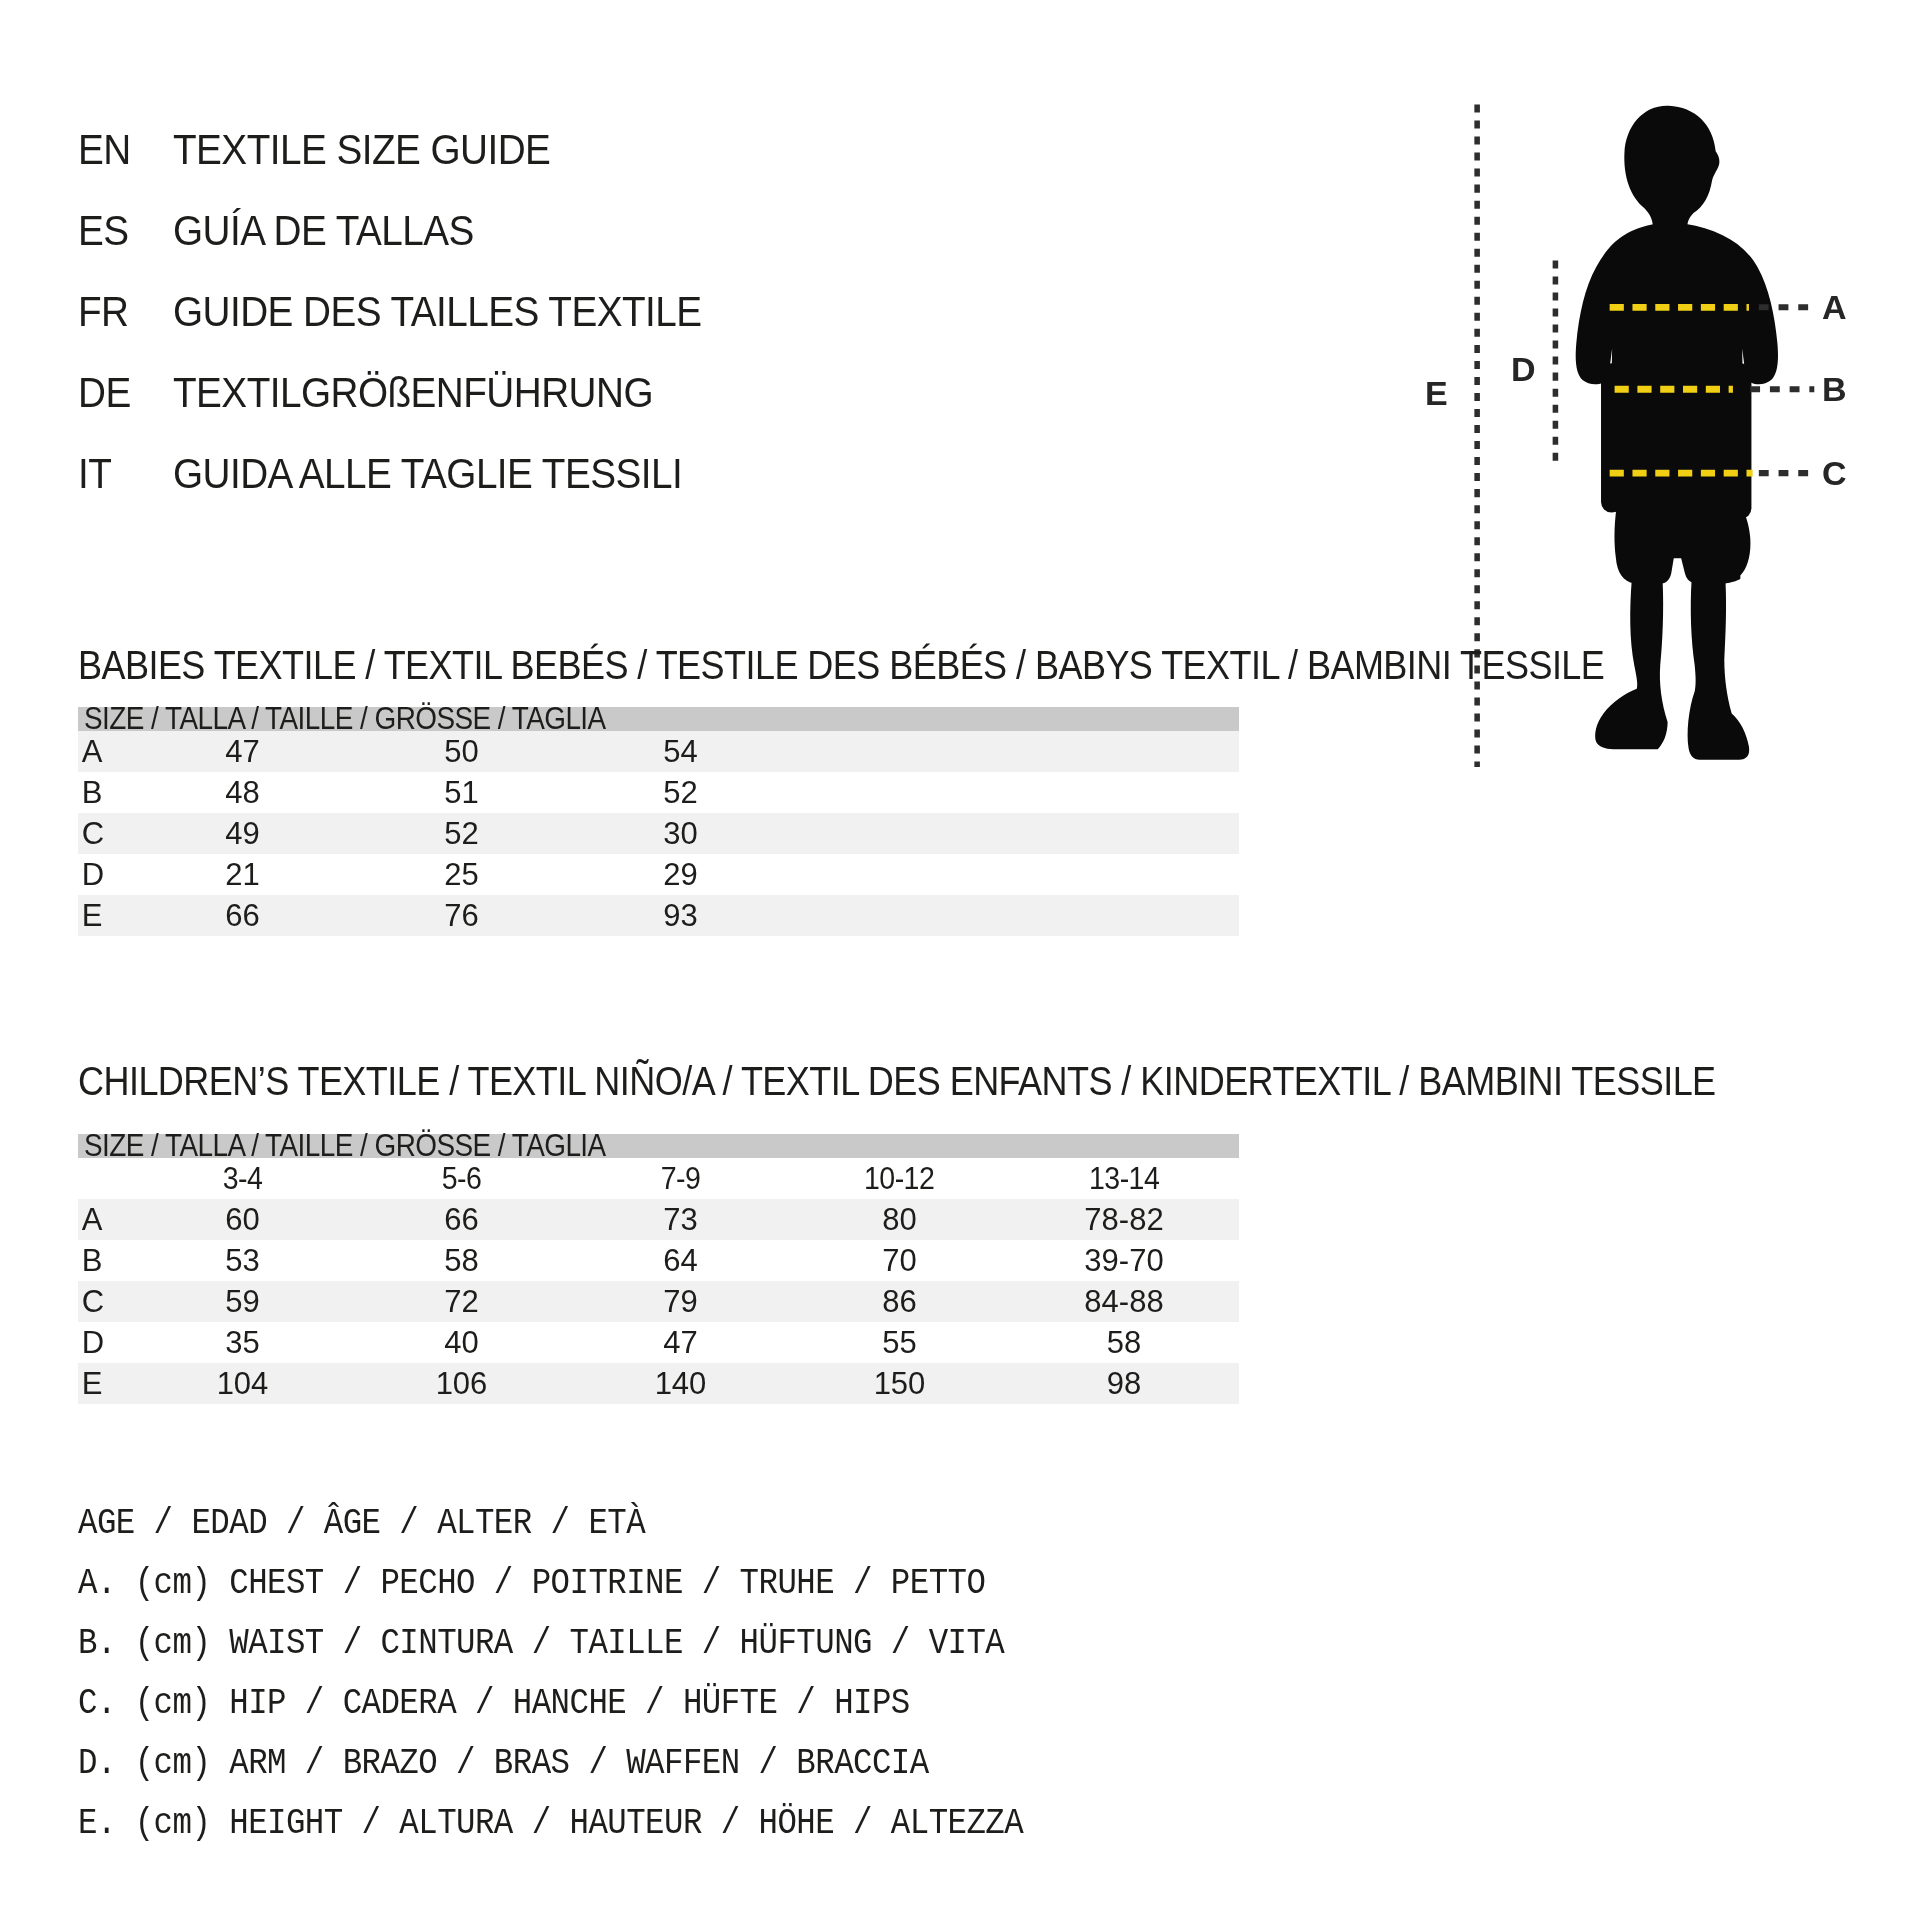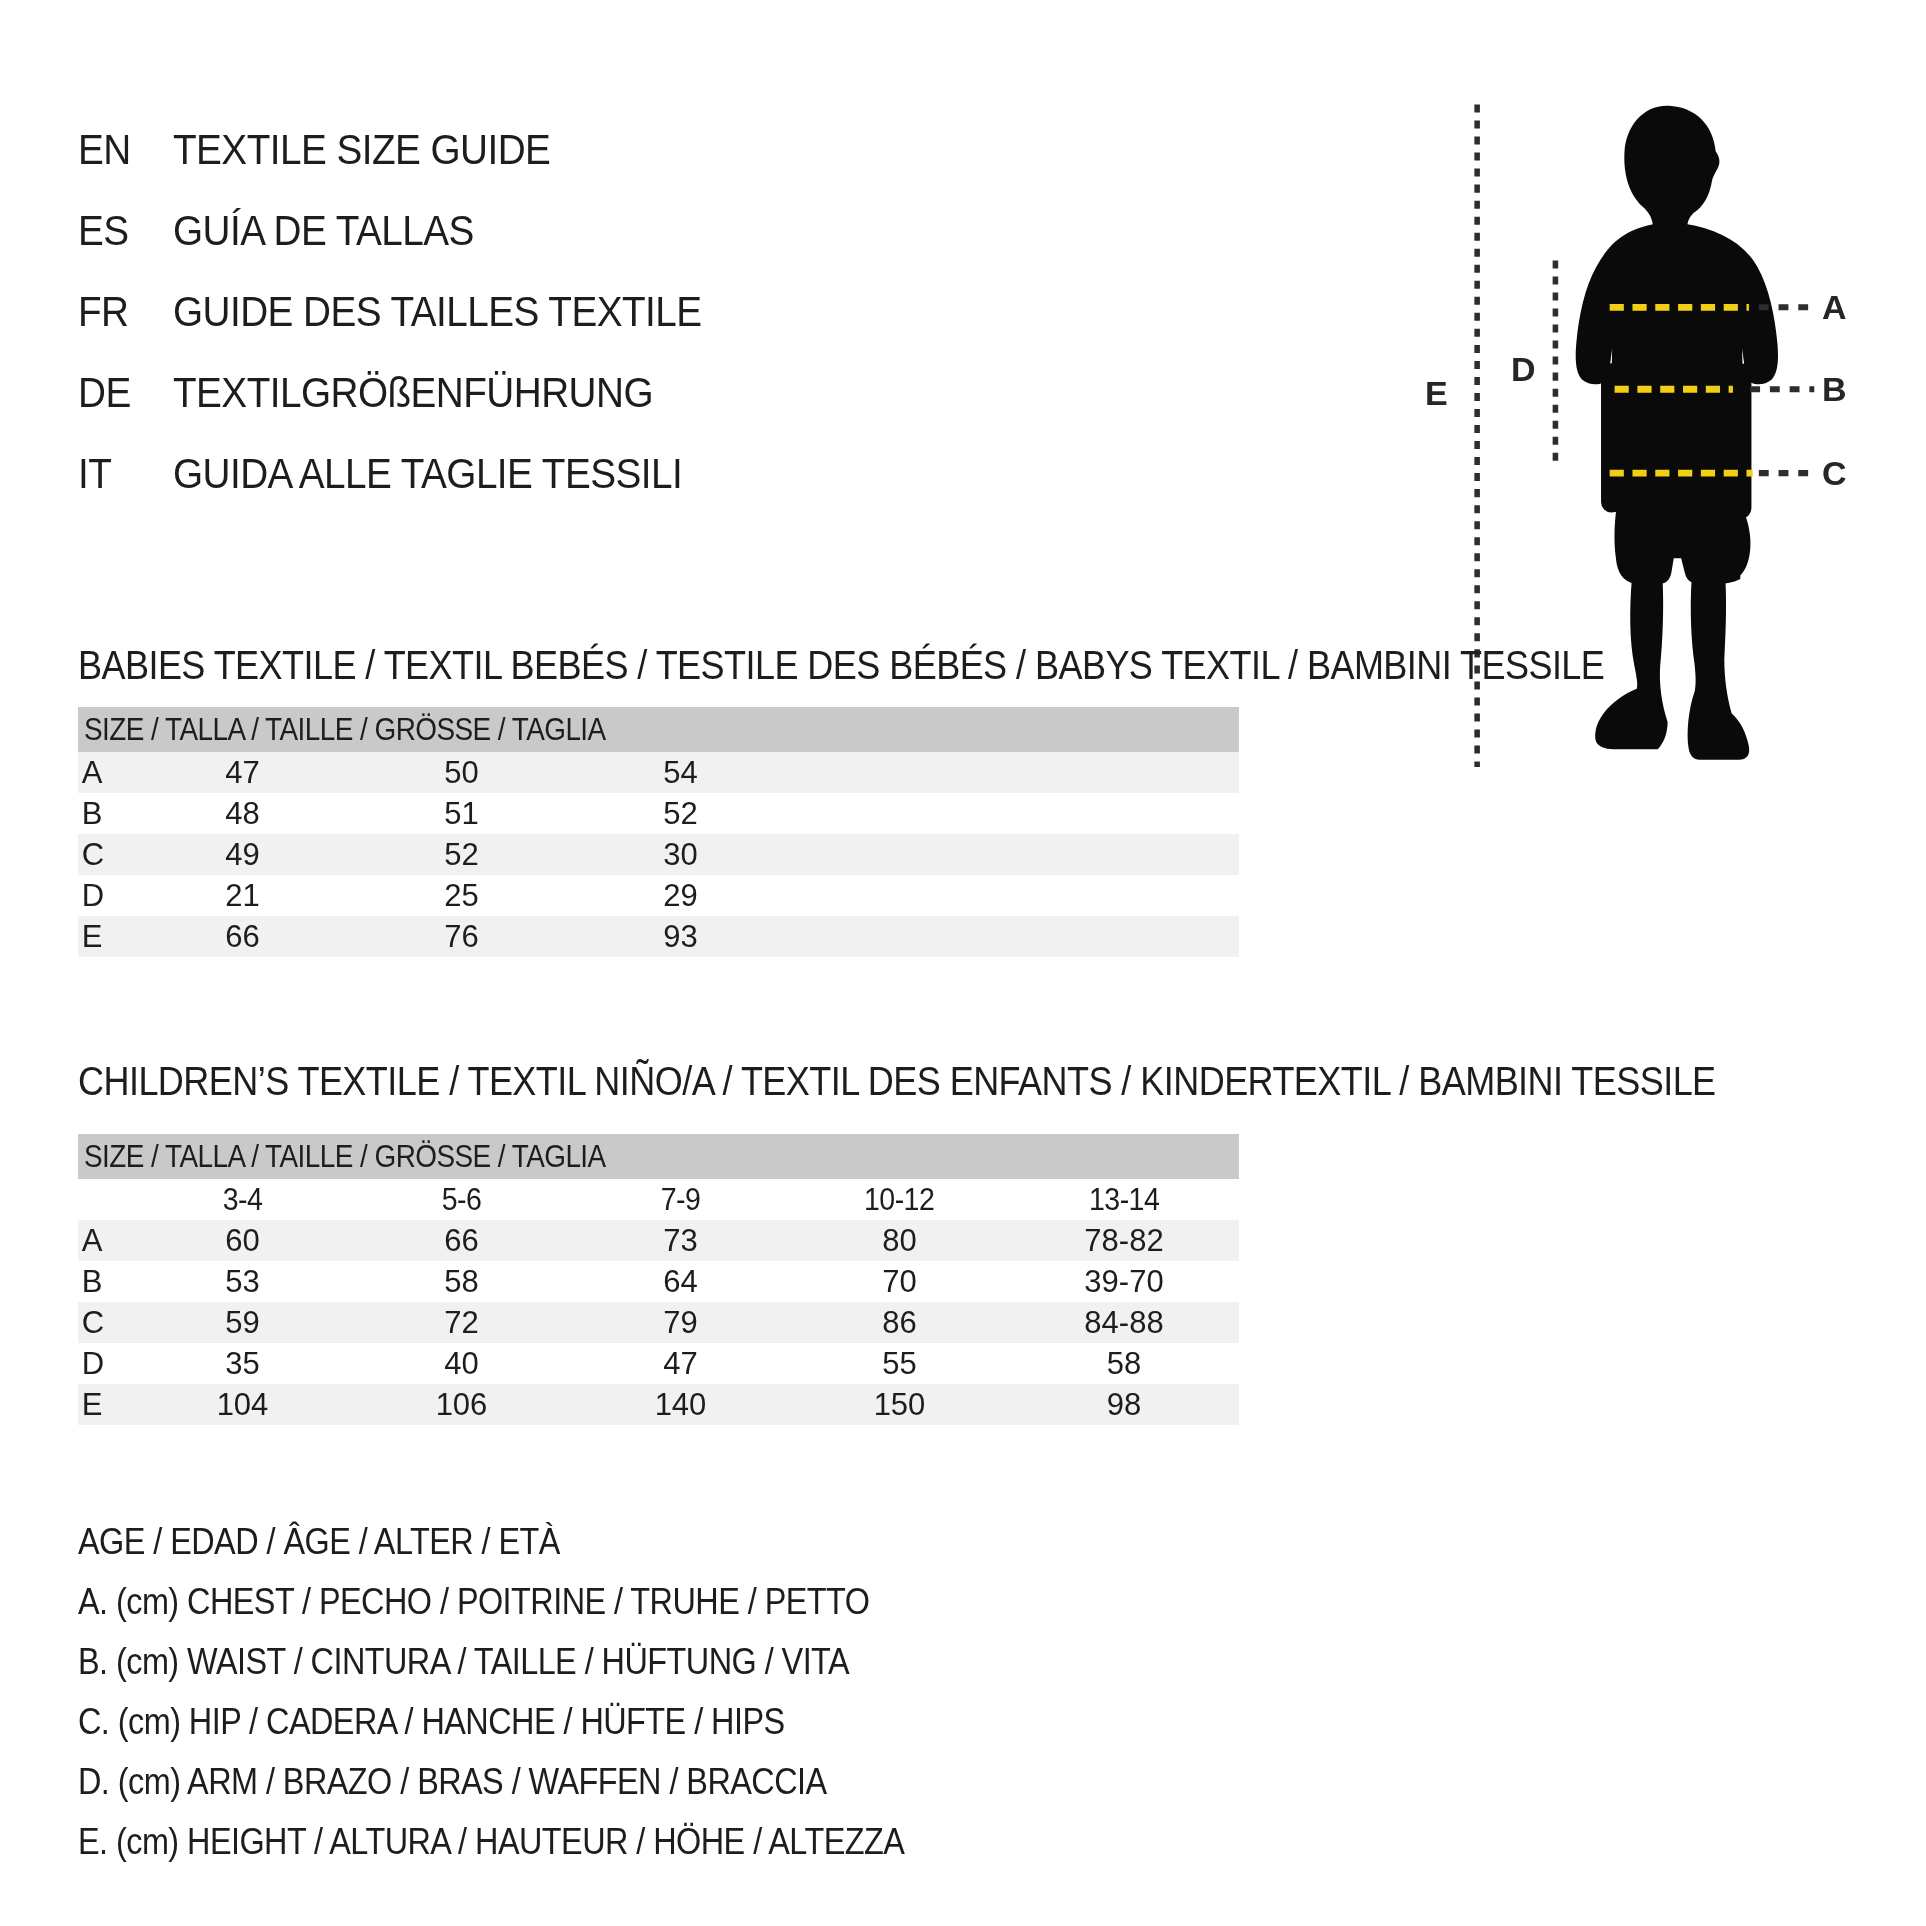--- a/index.html
+++ b/index.html
@@ -26,31 +26,31 @@
 
   
   .section-title{position:absolute;left:78px;font-size:40px;line-height:36px;}
   .title-babies{top:647px;}
   .title-children{top:1063px;}
 
   
   .size-table{position:absolute;left:78px;width:1161px;}
   .table-babies{top:707px;}
   .table-children{top:1134px;}
-  .size-bar{height:45px;background:#c9c9c9;display:flex;align-items:center;padding-left:6.2px;box-sizing:border-box;font-size:31px;}
+  .size-bar{height:24px;background:#c9c9c9;display:flex;align-items:center;padding-left:6.2px;box-sizing:border-box;font-size:31px;}
   .trow{display:grid;height:41px;align-items:center;font-size:31px;}
   .g6{grid-template-columns:55px 219px 219px 219px 219px 1fr;}
   .g4{grid-template-columns:55px 219px 219px 219px 1fr;}
   .tlabel{padding-left:3.7px;}
   .tcell{text-align:center;}
   .stripe{background:#f1f1f1;}
 
   
   .legend{position:absolute;left:78px;top:1503px;font-size:36px;}
-  .legend-line{height:60px;display:flex;align-items:flex-end;}
+  .legend-line{height:60px;display:flex;align-items:flex-start;font-family:Liberation Mono, monospace;}
 </style>
 </head>
 <body>
 
 <div class="canvas">
 
   <section class="lang-block">
     <div class="lang-row">
       <span class="lang-code"><span class="cond">EN</span></span>
       <span class="lang-title cond">TEXTILE SIZE GUIDE</span>

